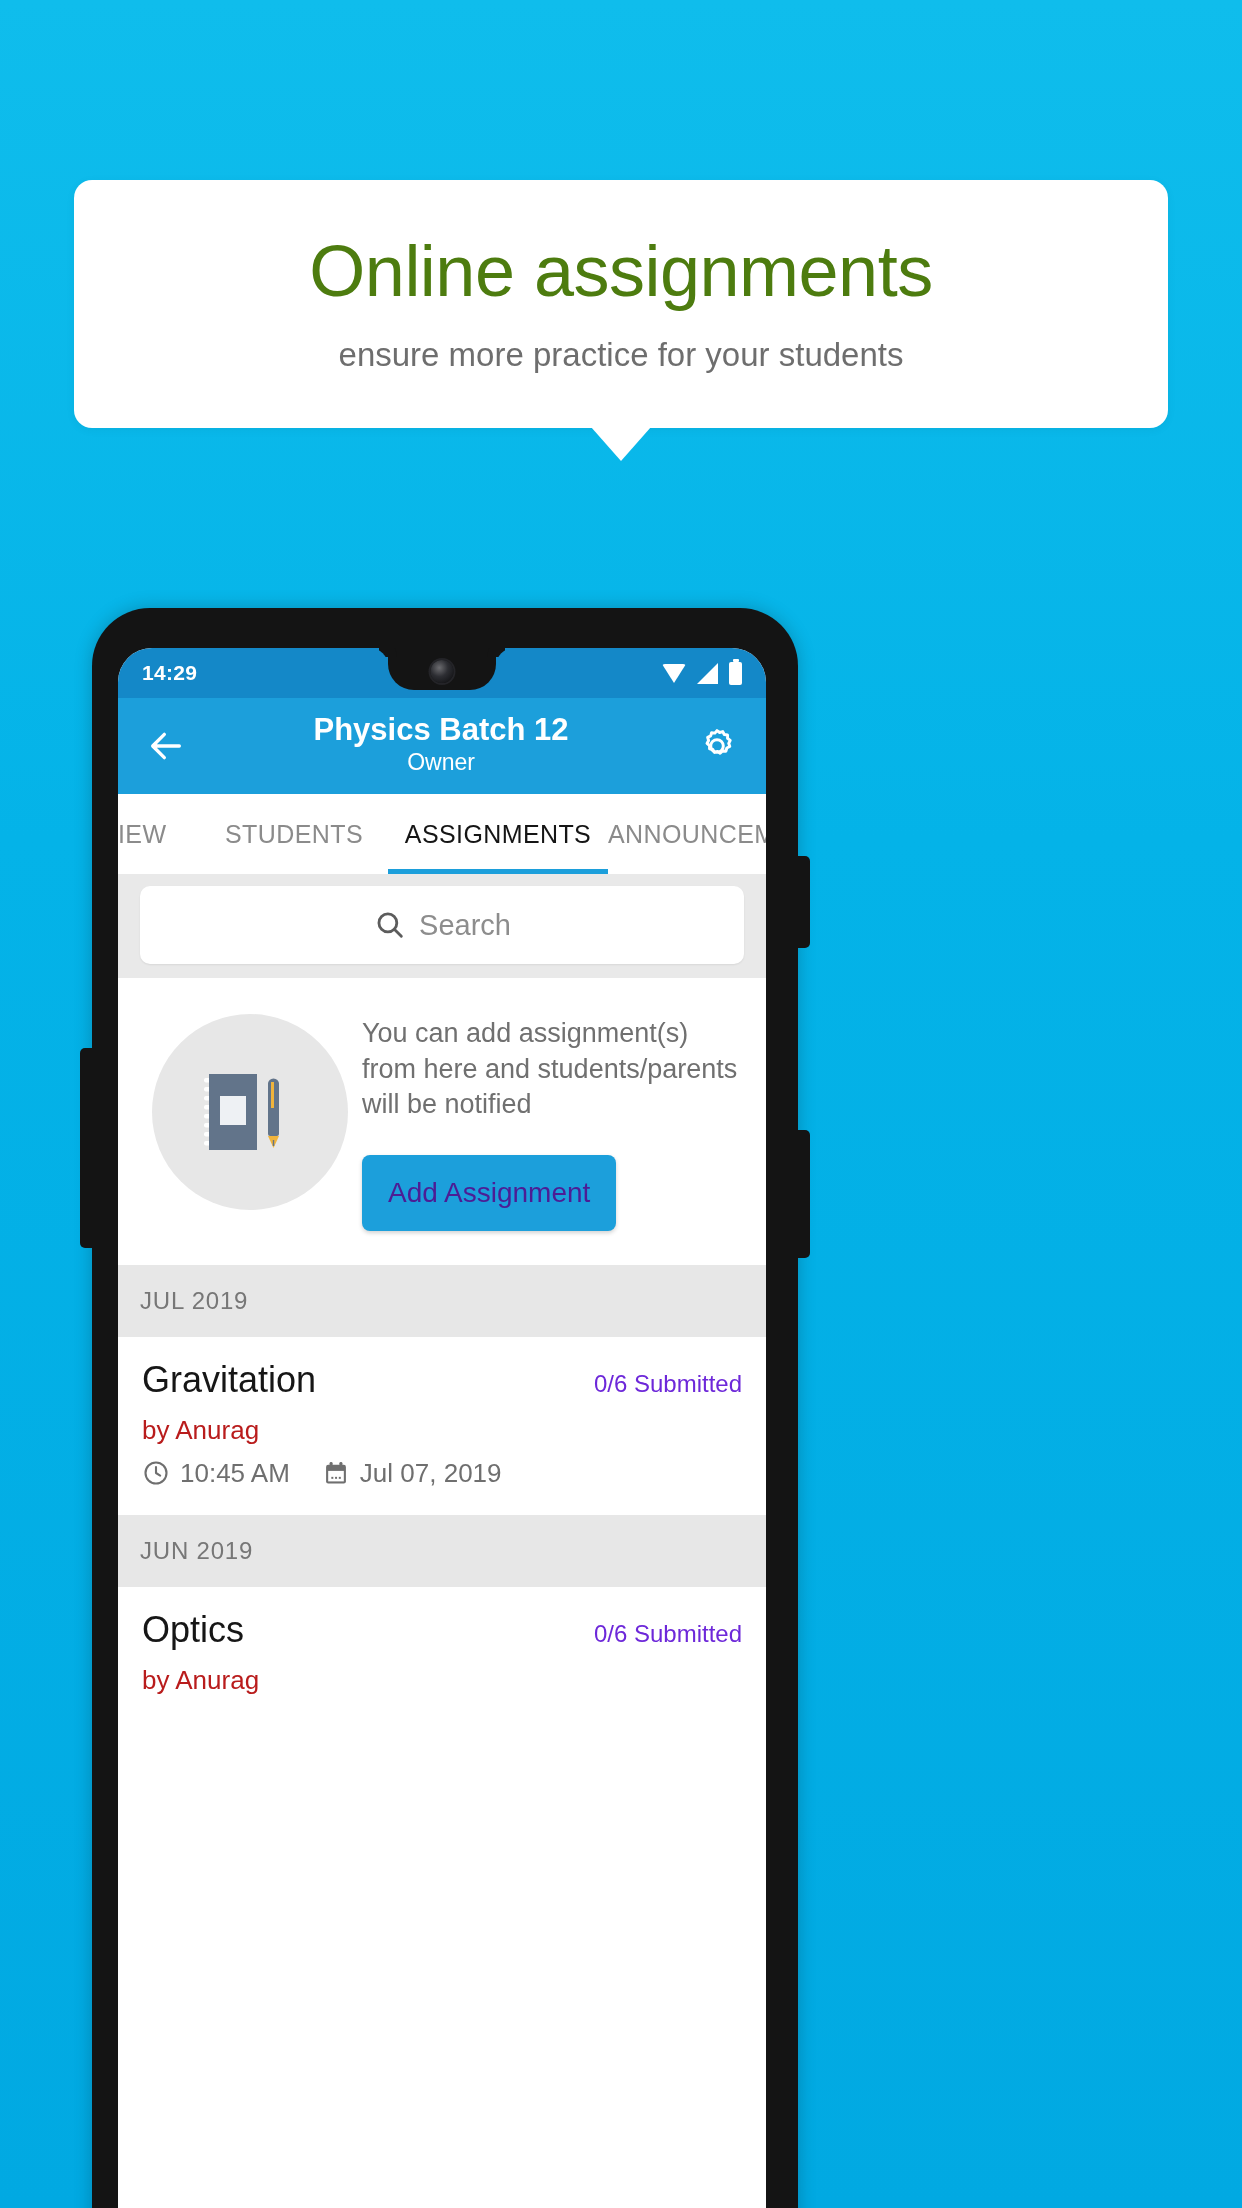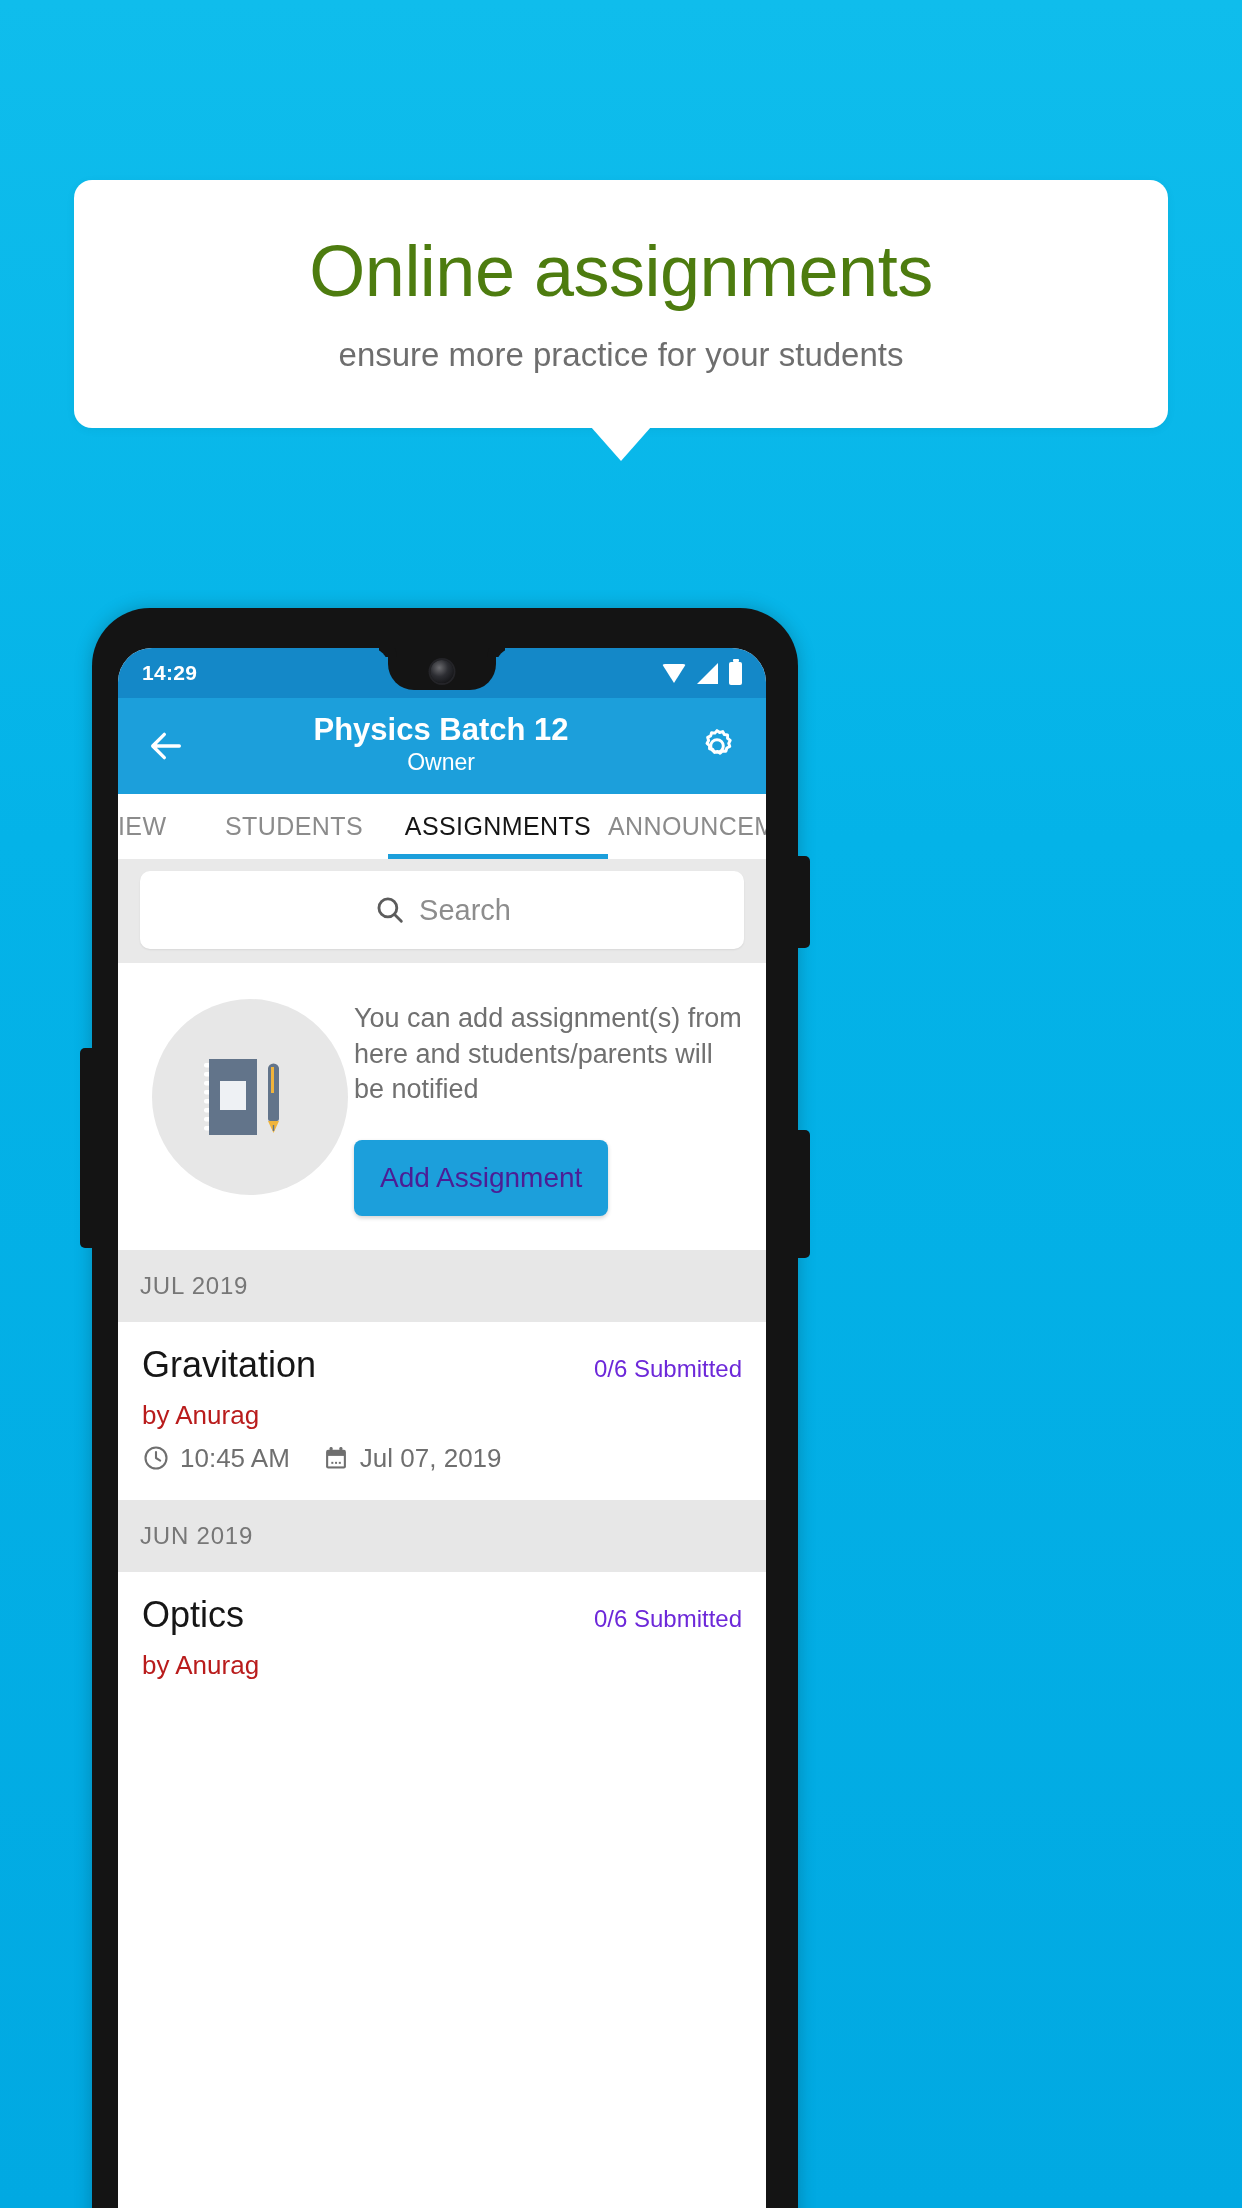--- a/index.html
+++ b/index.html
@@ -229,21 +229,21 @@
     white-space: nowrap;
   }
   .appbar-settings {
     width: 54px; height: 54px;
     display: flex; align-items: center; justify-content: center;
     flex: 0 0 auto;
   }
 
   
   .tabs {
-    height: 65px;
+    height: 80px;
     background: #ffffff;
     display: flex;
     align-items: stretch;
     position: relative;
     overflow: hidden;
   }
   .tab {
     display: flex;
     align-items: center;
     justify-content: center;
@@ -286,21 +286,21 @@
     font-size: 29px;
     color: #8d8d8d;
   }
 
   
   .empty-card {
     background: #ffffff;
     padding: 28px 22px 34px 22px;
     display: flex;
     align-items: flex-start;
-    gap: 6px;
+    gap: 14px;
   }
   .empty-illus {
     flex: 0 0 auto;
     width: 196px;
     height: 196px;
     border-radius: 50%;
     background: #e7e7e7;
     display: flex;
     align-items: center;
     justify-content: center;

